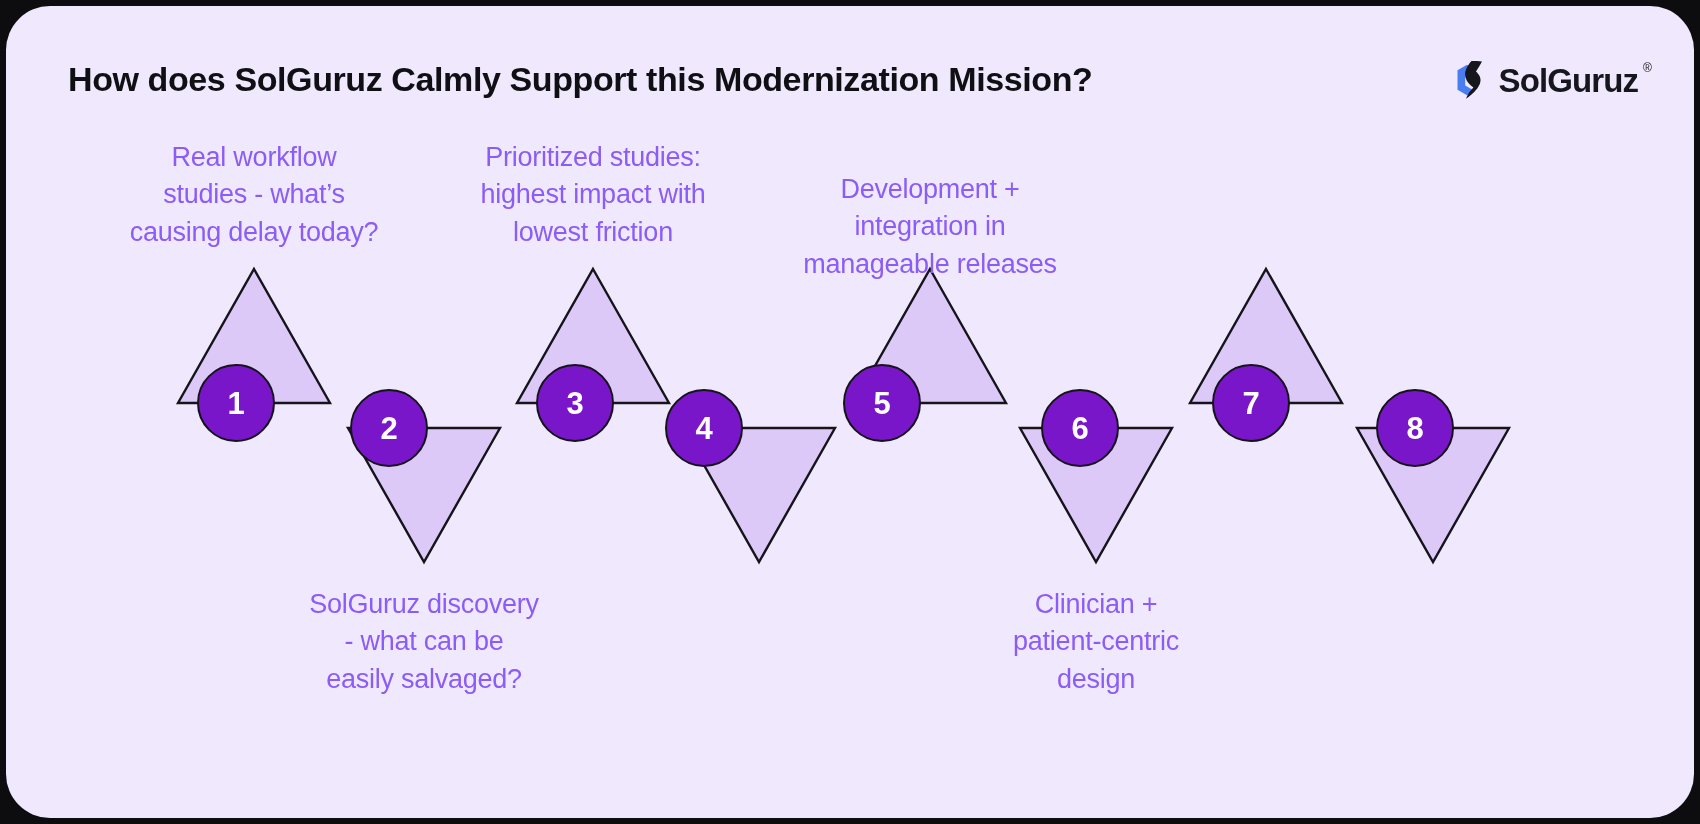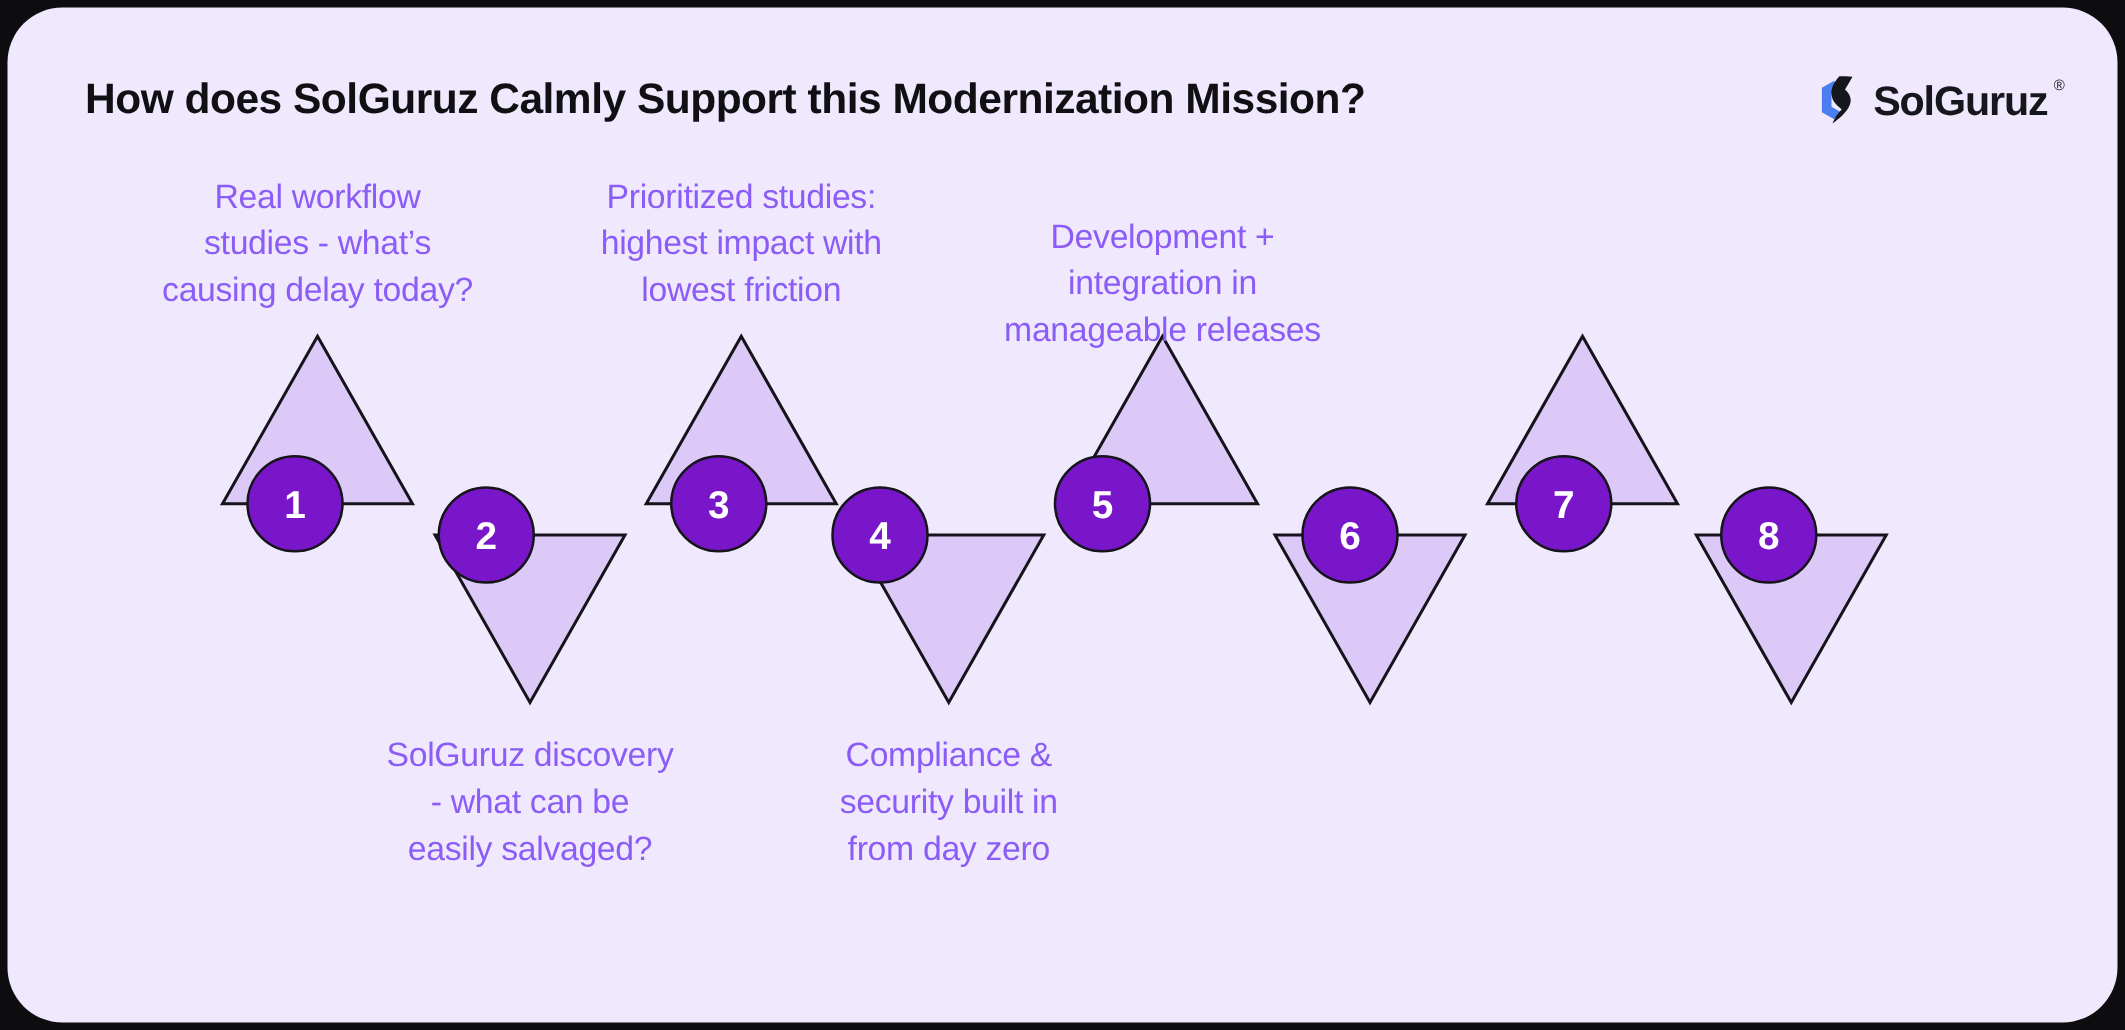--- a/index.html
+++ b/index.html
@@ -131,38 +131,38 @@
       </div>
       <div class="label" style="width: 300px; left: 437px; top: 133px;">Prioritized studies:
 highest impact with
 lowest friction</div>
       <svg class="tri" width="160" height="142" viewBox="0 0 160 142" style="left: 673px; top: 418px;">
         <polygon points="4,4 156,4 80,138" fill="#dcc9f7" stroke="#15141b" stroke-width="2.4"></polygon>
       </svg>
       <div class="circle" style="left: 659px; top: 383px;">
         <span>4</span>
       </div>
-      <div class="label" style="width: 250px; left: 628px; top: 580px;">Compliance &amp;
-security built in
-from day zero</div>
       <svg class="tri" width="160" height="142" viewBox="0 0 160 142" style="left: 844px; top: 259px;">
         <polygon points="80,4 156,138 4,138" fill="#dcc9f7" stroke="#15141b" stroke-width="2.4"></polygon>
       </svg>
       <div class="circle" style="left: 837px; top: 358px;">
         <span>5</span>
       </div>
       <div class="label" style="width: 290px; left: 779px; top: 133px; margin-top: 32px;">Development +
 integration in
 manageable releases</div>
       <svg class="tri" width="160" height="142" viewBox="0 0 160 142" style="left: 1010px; top: 418px;">
         <polygon points="4,4 156,4 80,138" fill="#dcc9f7" stroke="#15141b" stroke-width="2.4"></polygon>
       </svg>
       <div class="circle" style="left: 1035px; top: 383px;">
         <span>6</span>
       </div>
+      <div class="label" style="width: 250px; left: 965px; top: 580px;">Clinician +
+patient-centric
+design</div>
       <svg class="tri" width="160" height="142" viewBox="0 0 160 142" style="left: 1180px; top: 259px;">
         <polygon points="80,4 156,138 4,138" fill="#dcc9f7" stroke="#15141b" stroke-width="2.4"></polygon>
       </svg>
       <div class="circle" style="left: 1206px; top: 358px;">
         <span>7</span>
       </div>
       <svg class="tri" width="160" height="142" viewBox="0 0 160 142" style="left: 1347px; top: 418px;">
         <polygon points="4,4 156,4 80,138" fill="#dcc9f7" stroke="#15141b" stroke-width="2.4"></polygon>
       </svg>
       <div class="circle" style="left: 1370px; top: 383px;">

